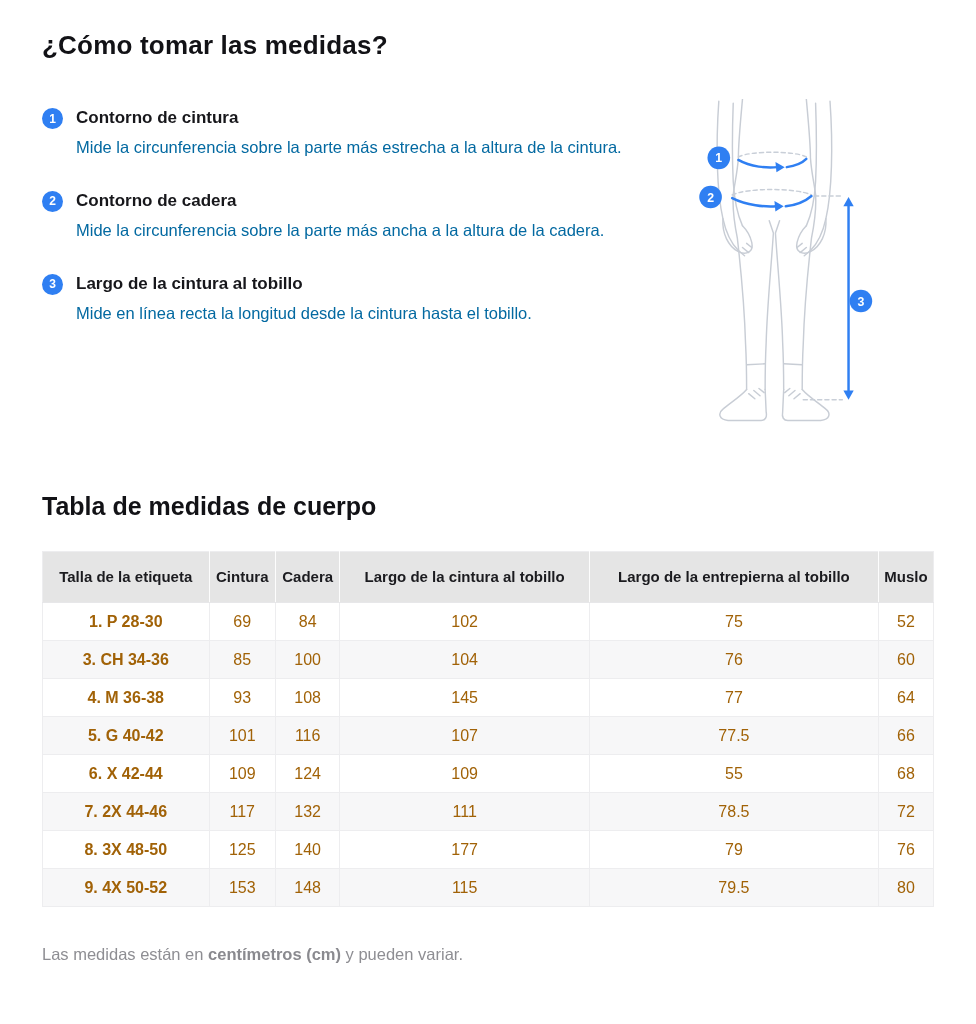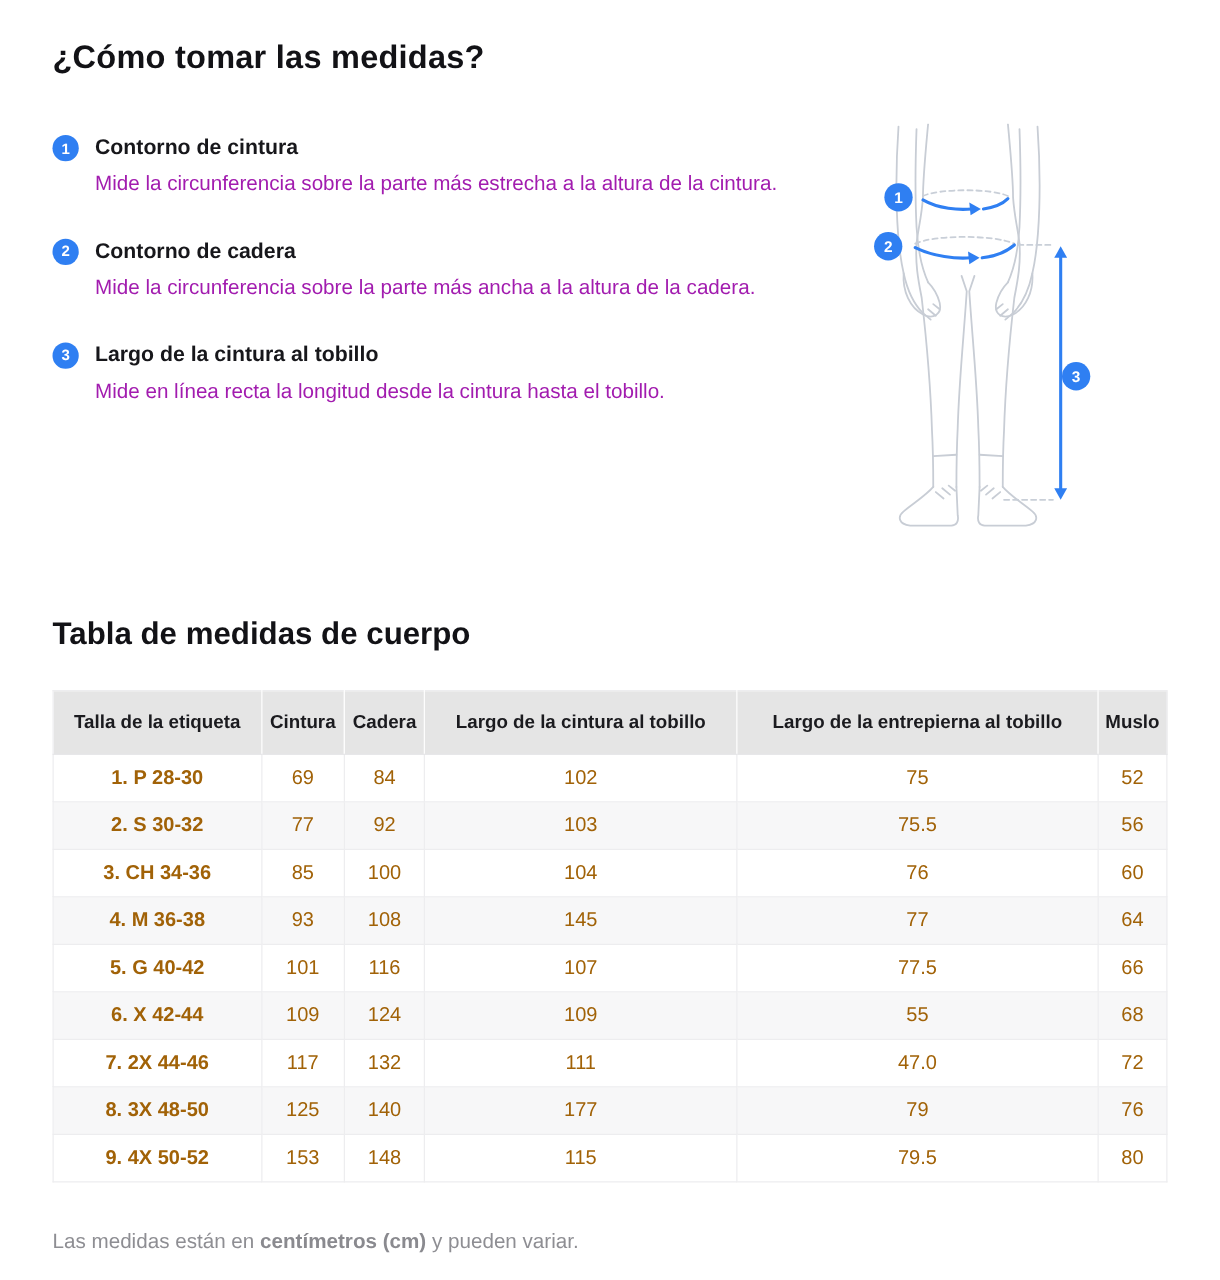--- a/index.html
+++ b/index.html
@@ -33,21 +33,21 @@
     color: #ffffff;
     font-size: 12px; font-weight: 700;
     display: flex; align-items: center; justify-content: center;
     margin-top: 1px;
   }
   .step-title { font-size: 17px; font-weight: 700; color: #17171b; padding-top: 1px; }
   .step-desc {
     grid-column: 2;
     font-size: 16.5px;
     line-height: 1.45;
-    color: #a21caf;
+    color: #0369a1;
     margin-top: 7px;
     max-width: 560px;
   }
 
   .figure-wrap { width: 278px; flex: 0 0 auto; margin: -6px 0 0 10px; }
 
   .table-title {
     font-size: 25px;
     font-weight: 700;
     color: #121216;
@@ -203,28 +203,20 @@
     <tbody>
         <tr>
           <td class="row-label">1. P 28-30</td>
           <td>69</td>
           <td>84</td>
           <td>102</td>
           <td>75</td>
           <td>52</td>
         </tr>
         <tr>
-          <td class="row-label">2. S 30-32</td>
-          <td>77</td>
-          <td>92</td>
-          <td>103</td>
-          <td>75.5</td>
-          <td>56</td>
-        </tr>
-        <tr>
           <td class="row-label">3. CH 34-36</td>
           <td>85</td>
           <td>100</td>
           <td>104</td>
           <td>76</td>
           <td>60</td>
         </tr>
         <tr>
           <td class="row-label">4. M 36-38</td>
           <td>93</td>
@@ -247,21 +239,21 @@
           <td>124</td>
           <td>109</td>
           <td>55</td>
           <td>68</td>
         </tr>
         <tr>
           <td class="row-label">7. 2X 44-46</td>
           <td>117</td>
           <td>132</td>
           <td>111</td>
-          <td>47.0</td>
+          <td>78.5</td>
           <td>72</td>
         </tr>
         <tr>
           <td class="row-label">8. 3X 48-50</td>
           <td>125</td>
           <td>140</td>
           <td>177</td>
           <td>79</td>
           <td>76</td>
         </tr>

